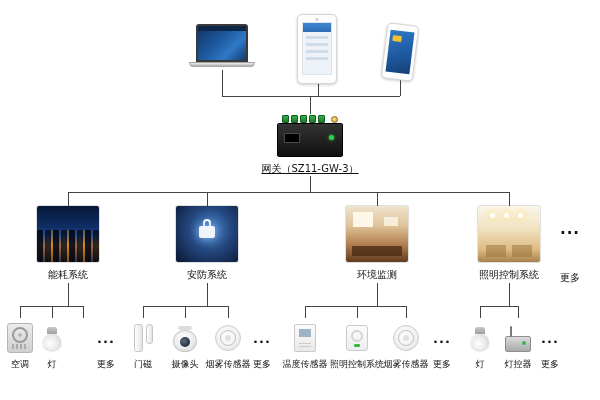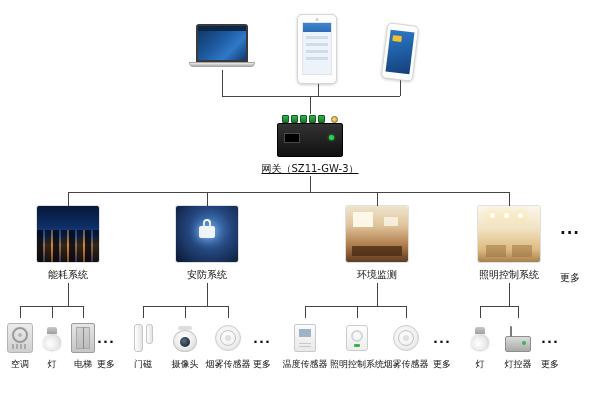--- a/index.html
+++ b/index.html
@@ -173,26 +173,20 @@
         <div class="i-ac"></div>
       </div>
     <div class="child-label">空调</div>
   </div>
   <div class="child" style="left:24px">
     <div class="icon">
         <div class="i-bulb"></div>
       </div>
     <div class="child-label">灯</div>
   </div>
-  <div class="child" style="left:55px">
-    <div class="icon">
-        <div class="i-elev"></div>
-      </div>
-    <div class="child-label">电梯</div>
-  </div>
   <div class="child" style="left:78px">
     <div class="icon">
         <div class="i-dots">...</div>
       </div>
     <div class="child-label">更多</div>
   </div>
 
   <div class="child" style="left:157px">
     <div class="icon">
         <div class="i-cam"></div>

